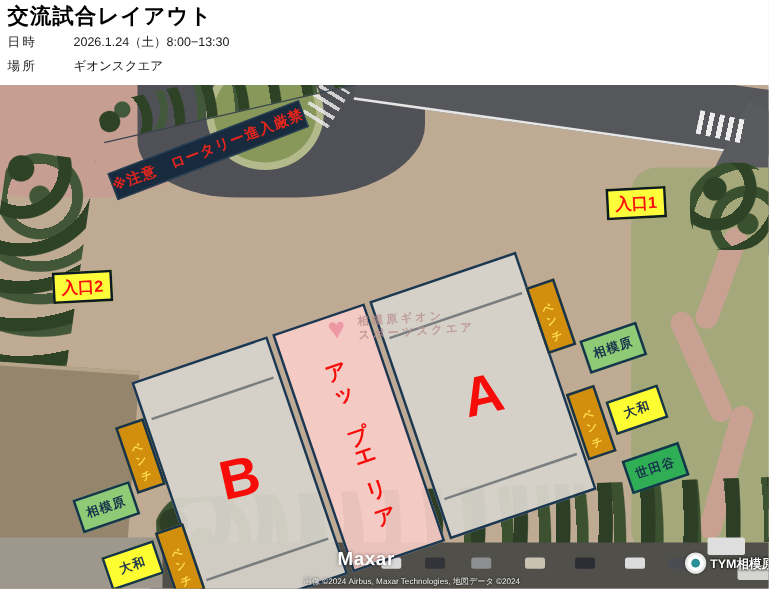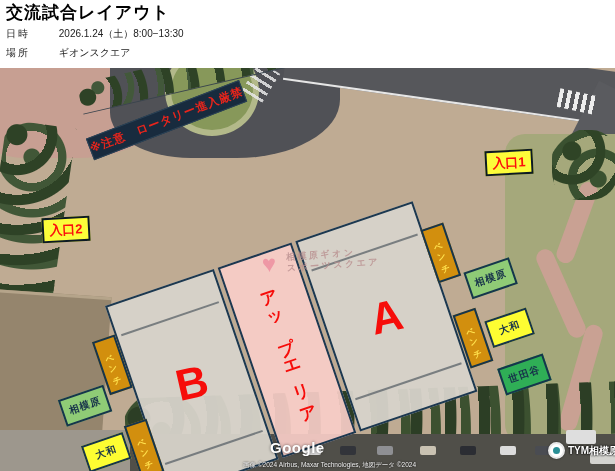--- a/index.html
+++ b/index.html
@@ -163,21 +163,21 @@
 
     <div class="banner">※注意　ロータリー進入厳禁</div>
 
     <div class="wm-heart">♥</div>
     <div class="wm-text">
       <span>相模原ギオン</span>
         <br>
       <span>スポーツスクエア</span>
     </div>
 
-    <div class="google">Google</div>
+    <div class="google">Maxar</div>
     <div class="copyright">画像 ©2024 Airbus, Maxar Technologies, 地図データ ©2024</div>
     <div class="partner">
       <span class="ring"></span>
       <span class="ptxt">TYM相模原</span>
     </div>
 
   </div>
 </div>
 
 </body></html>

